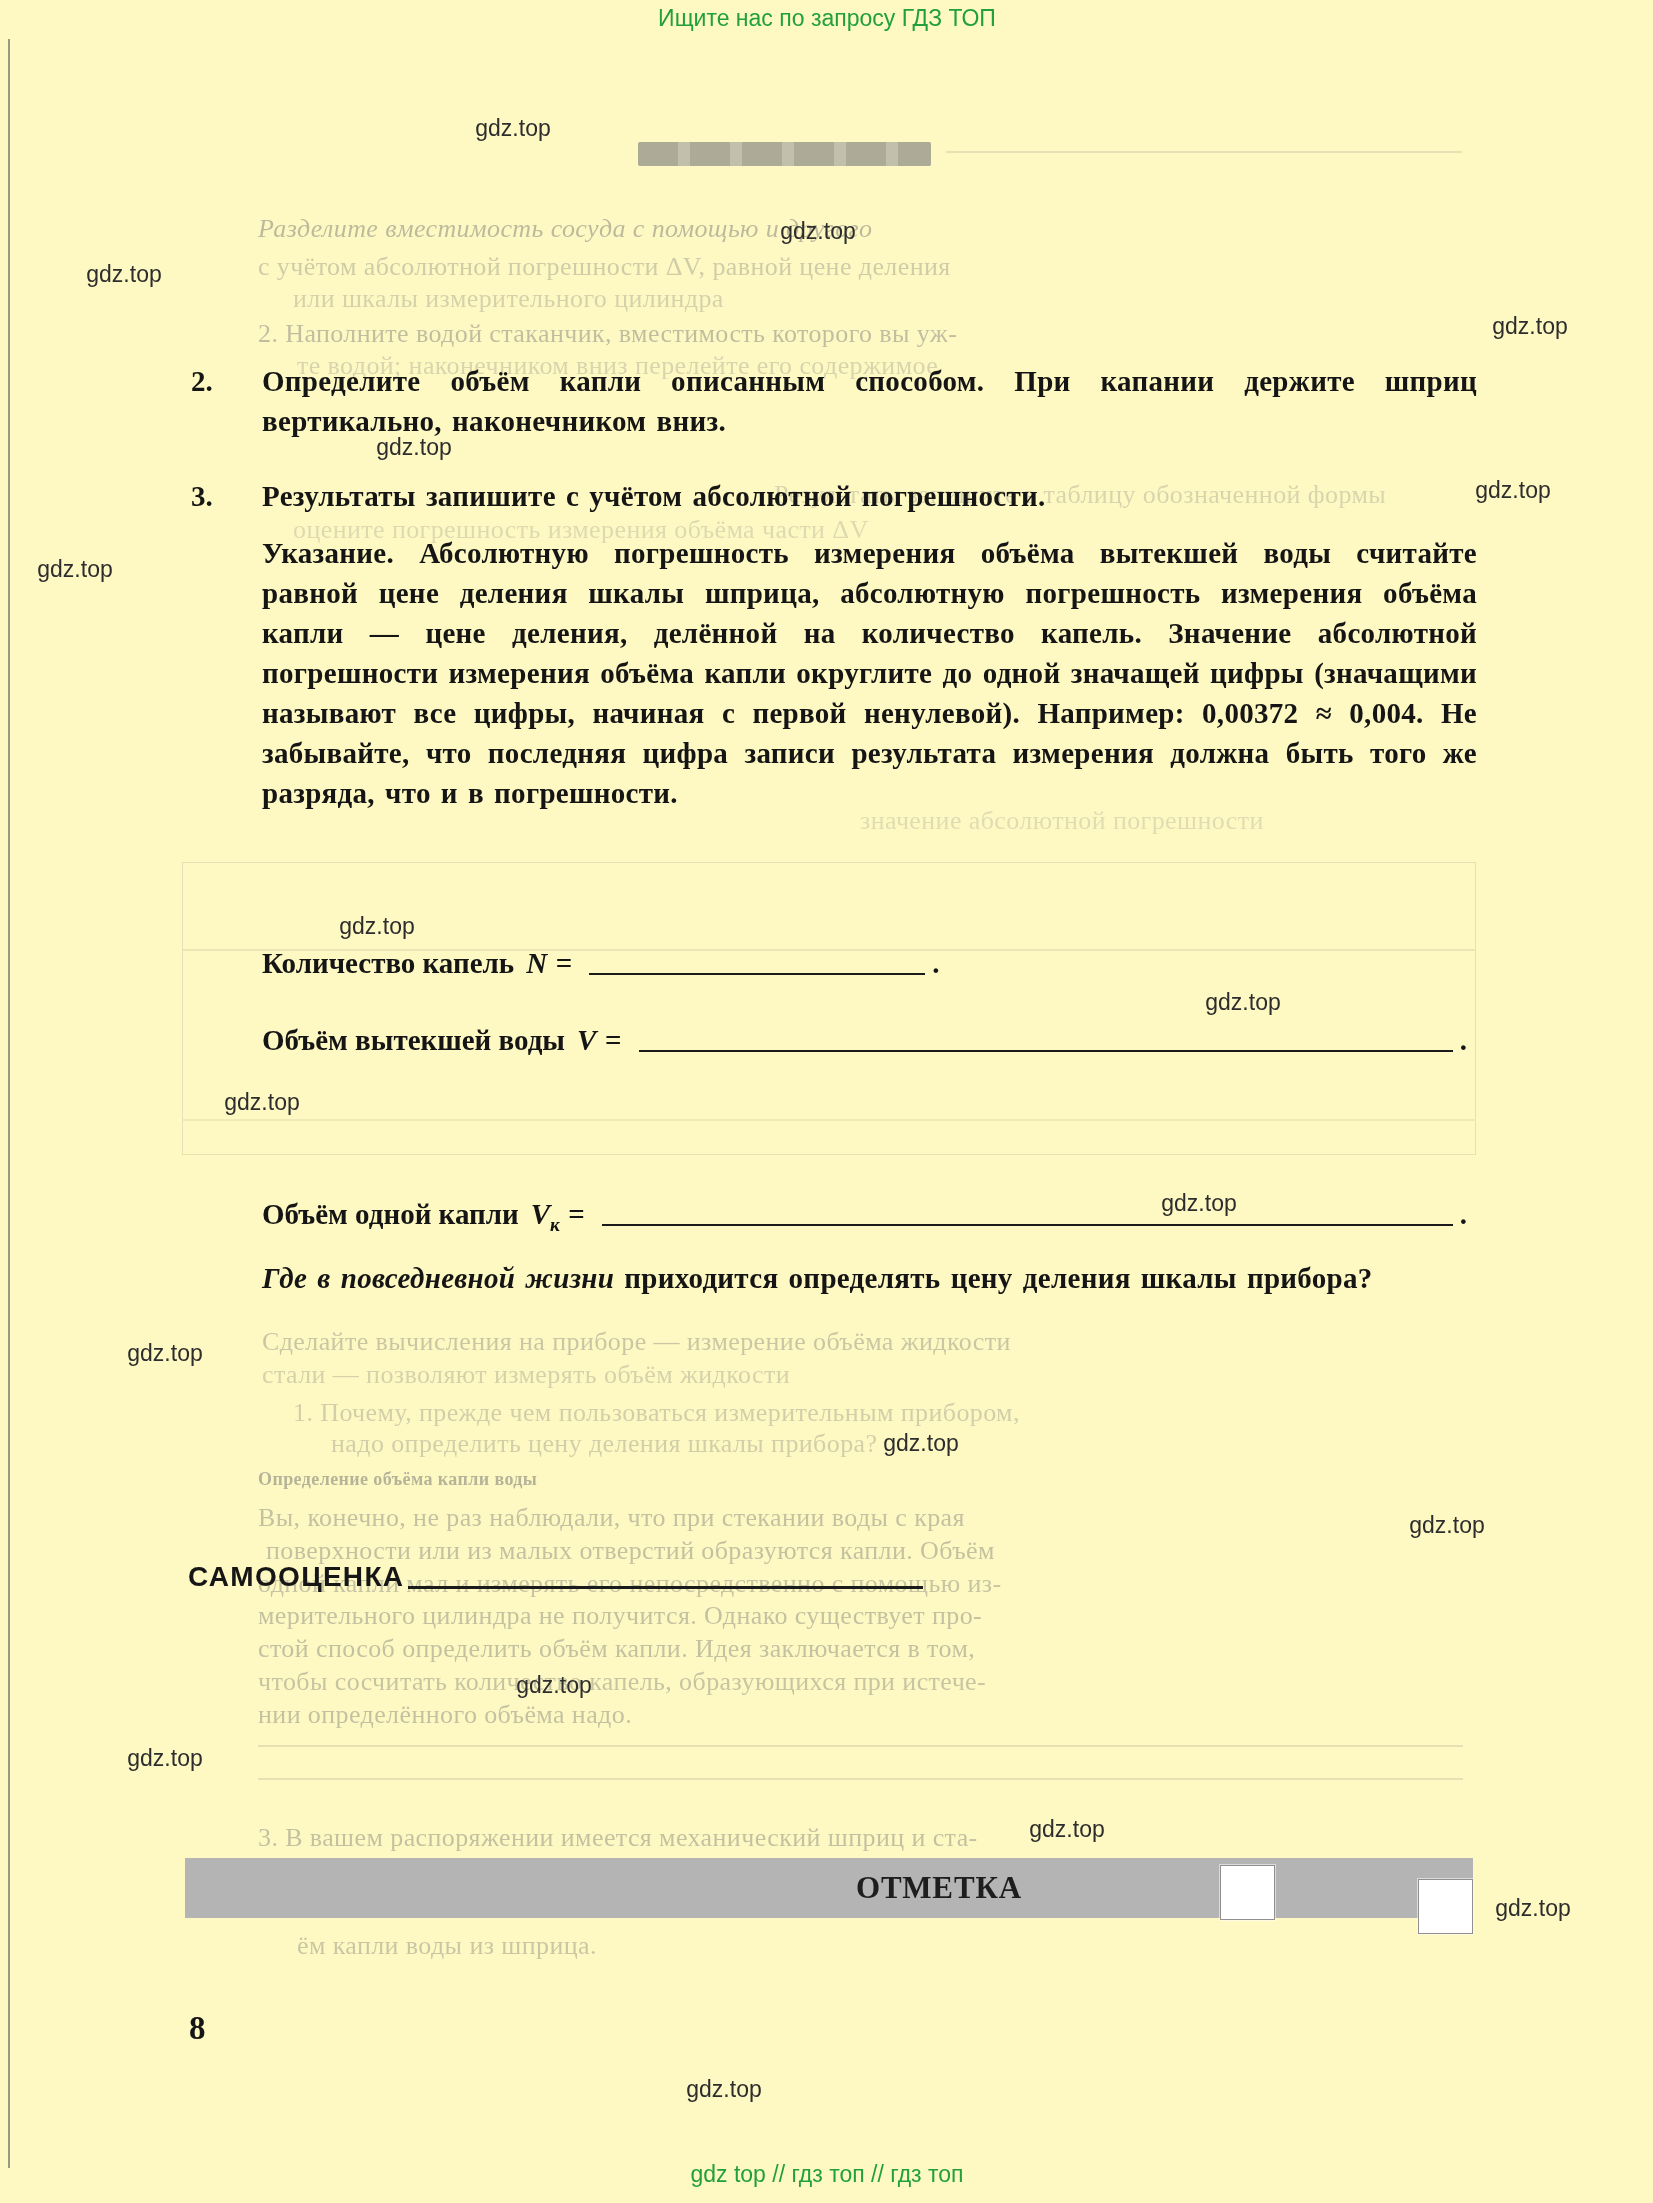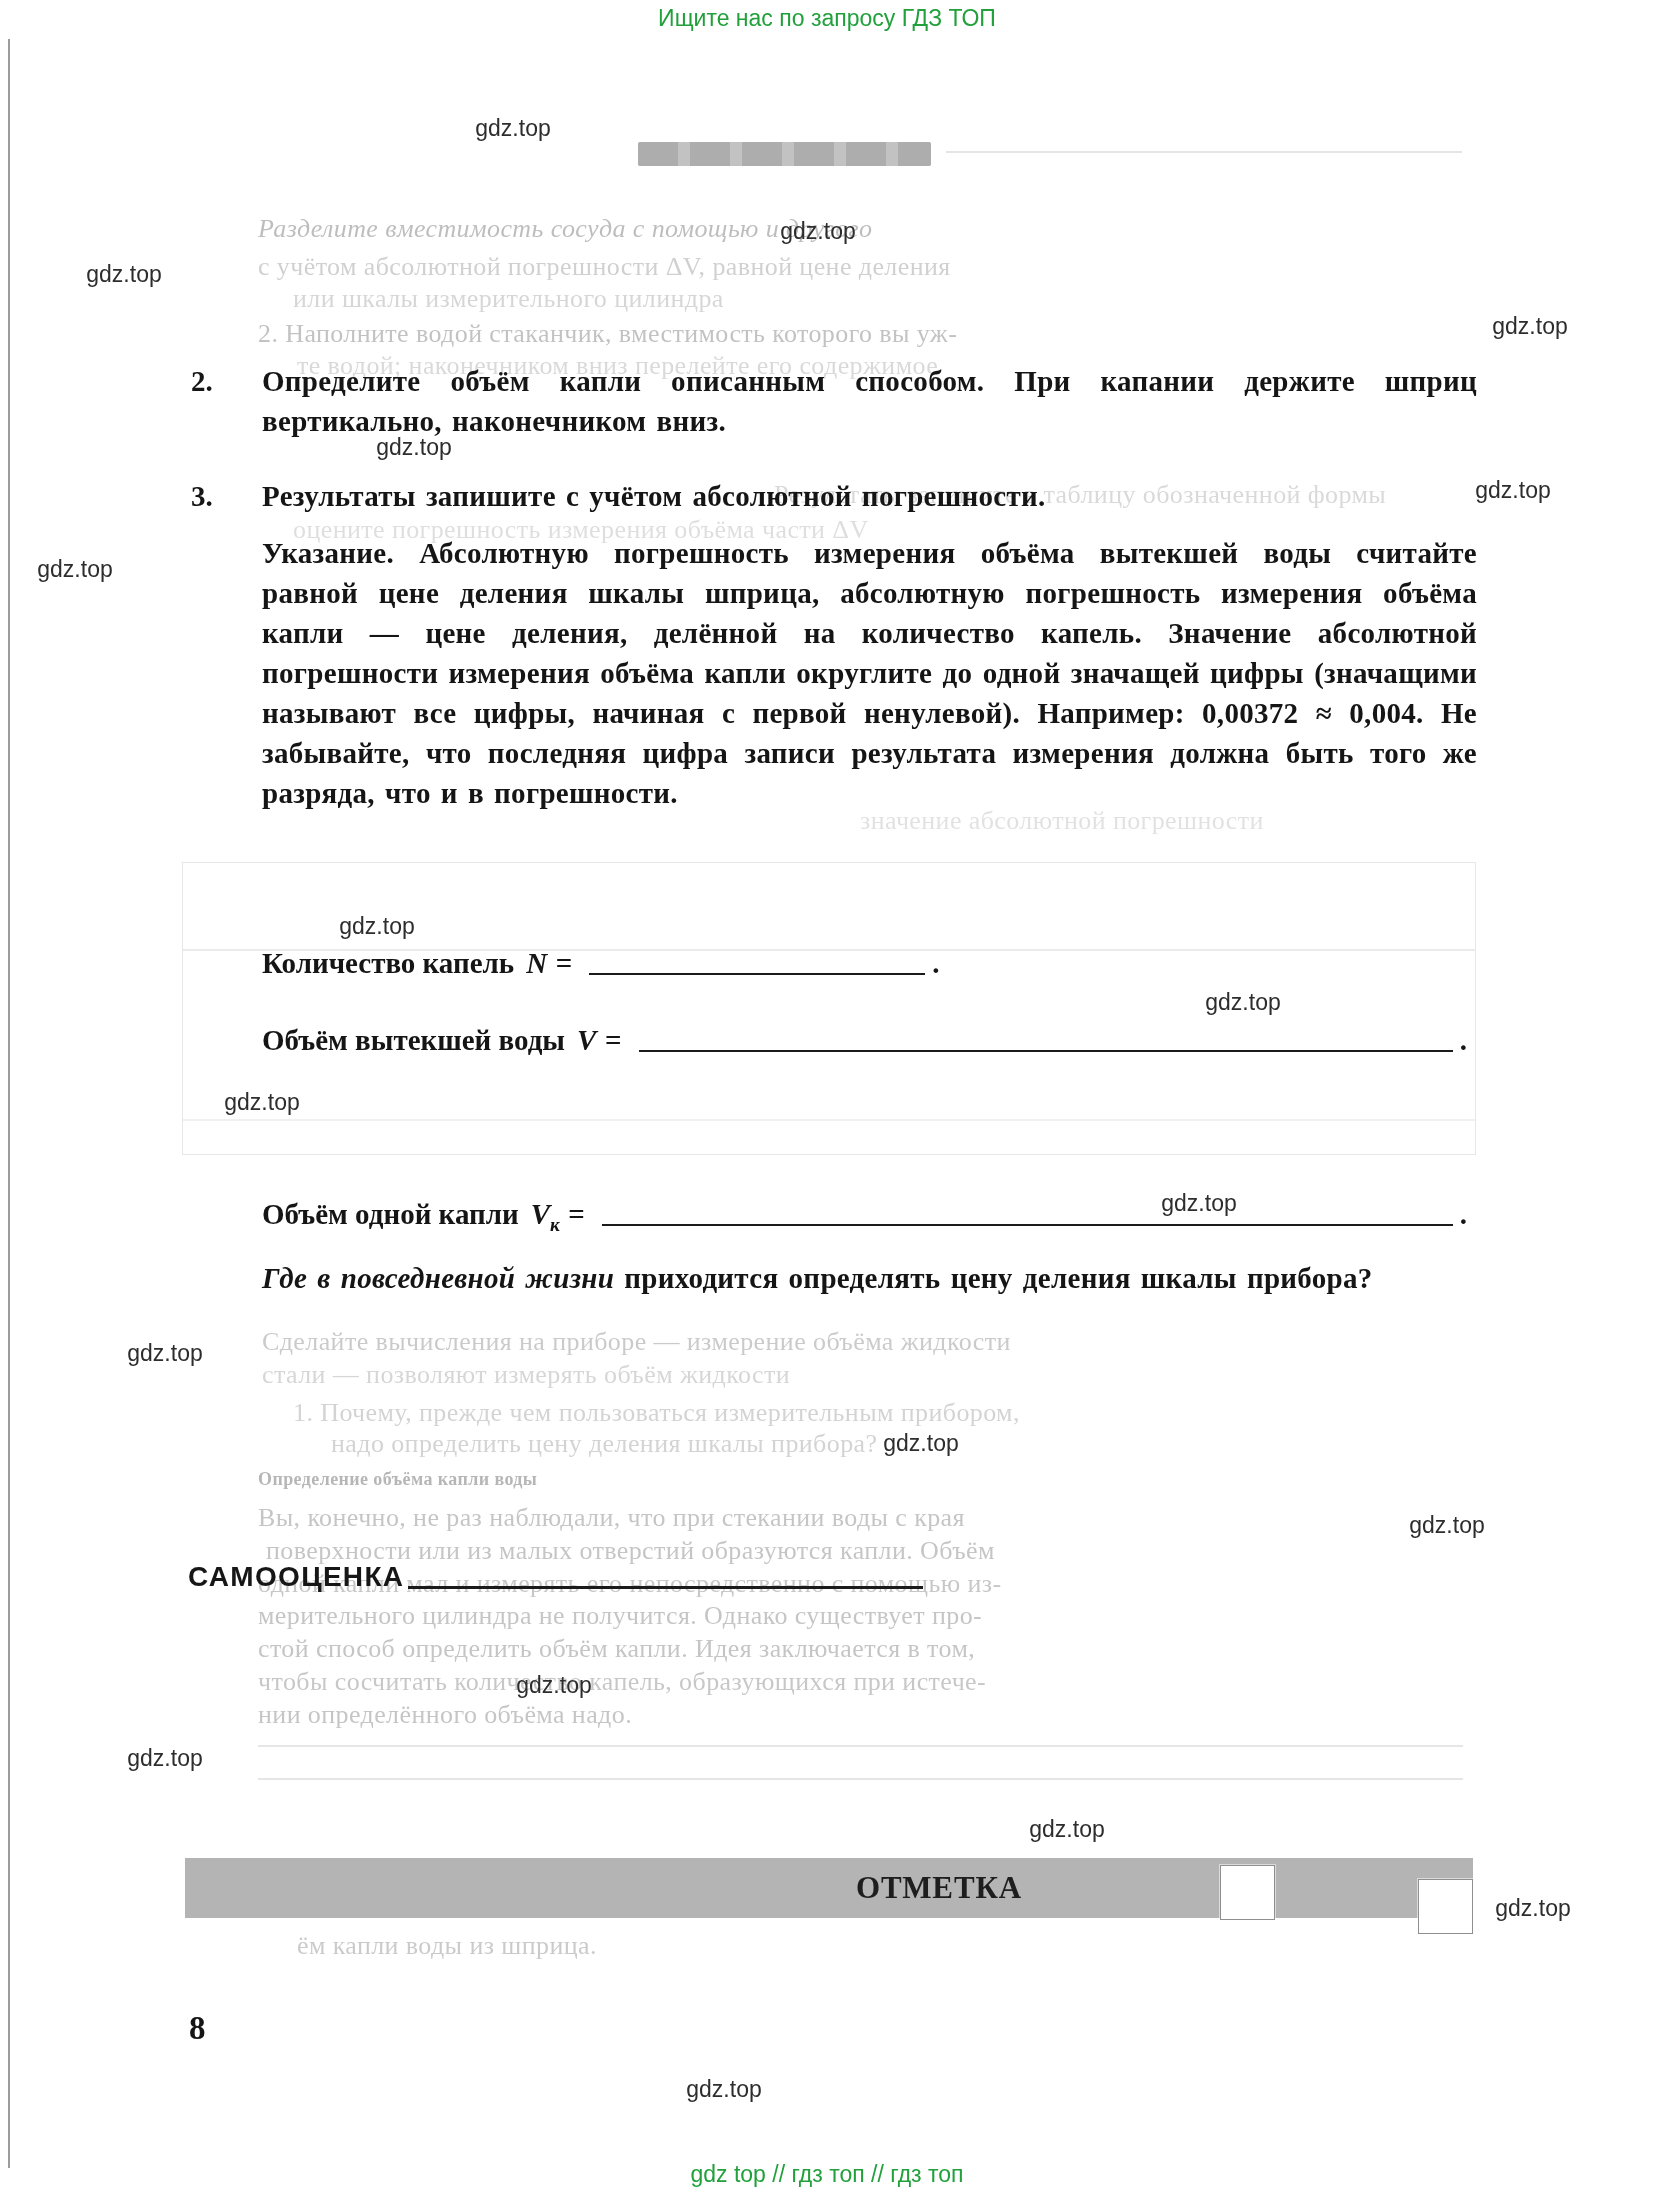--- a/index.html
+++ b/index.html
@@ -1,20 +1,20 @@
 <!DOCTYPE html>
 <html style="font-size:13.8px"><head>
 <meta charset="utf-8">
 <style>
   html,body{margin:0;padding:0;background:#e9e9e6;}
   .canvas{
     position:relative;
     width:1654px;height:2203px;
     margin:0 auto;
-    background:#ffffff;
+    background:#fef9c3;
     overflow:hidden;
     font-family:"Liberation Serif", serif;
   }
   
   .promo{
     position:absolute;left:0;width:100%;
     text-align:center;
     font-family:"Liberation Sans", sans-serif;
     font-size:23px;color:#21a03c;
   }
@@ -139,20 +139,21 @@
   <div class="bl" style="left:293px;top:1396px;width:1153px;opacity:.3;">1.  Почему, прежде чем пользоваться измерительным прибором,</div>
   <div class="bl" style="left:331px;top:1427px;width:860px;opacity:.3;">надо определить цену деления шкалы прибора?</div>
   <div class="bl bl-heading" style="left:258px;top:1463px;width:671px;opacity:.5;">Определение объёма капли воды</div>
   <div class="bl" style="left:258px;top:1501px;width:1205px;opacity:.4;">Вы, конечно, не раз наблюдали, что при стекании воды с края</div>
   <div class="bl" style="left:258px;top:1534px;width:1205px;opacity:.4;margin-left:8px;">поверхности или из малых отверстий образуются капли. Объём</div>
   <div class="bl" style="left:258px;top:1567px;width:1205px;opacity:.38;">одной капли мал и измерять его непосредственно с помощью из-</div>
   <div class="bl" style="left:258px;top:1599px;width:1205px;opacity:.4;">мерительного цилиндра не получится. Однако существует про-</div>
   <div class="bl" style="left:258px;top:1632px;width:1205px;opacity:.4;">стой способ определить объём капли. Идея заключается в том,</div>
   <div class="bl" style="left:258px;top:1665px;width:1205px;opacity:.38;">чтобы сосчитать количество капель, образующихся при истече-</div>
   <div class="bl" style="left:258px;top:1698px;width:774px;opacity:.4;">нии определённого объёма надо.</div>
+  <div class="bl" style="left:258px;top:1821px;width:1205px;opacity:.4;">3.  В вашем распоряжении имеется механический шприц и ста-</div>
   <div class="bl" style="left:297px;top:1853px;width:1170px;opacity:.34;">кан с водой. Определите, пользуясь описанным способом, объ-</div>
   <div class="bl" style="left:297px;top:1929px;width:602px;opacity:.36;">ём капли воды из шприца.</div>
 
   <div class="num" style="top:361px;">2.</div>
   <div class="mt itext" style="top:361px;">Определите объём капли описанным способом. При капании держите шприц вертикально, наконечником вниз.</div>
 
   <div class="num" style="top:476px;">3.</div>
   <div class="mt itext" style="top:476px;">Результаты запишите с учётом абсолютной погрешности.</div>
 
   <div class="mt itext" style="top:533px;"><b>Указание.</b><span> Абсолютную погрешность измерения объёма вытекшей воды считайте равной цене деления шкалы шприца, абсолютную погрешность измерения объёма капли — цене деления, делённой на количество капель. Значение абсолютной погрешности измерения объёма капли округлите до одной значащей цифры (значащими называют все цифры, начиная с первой ненулевой). Например: 0,00372 ≈ 0,004. Не забывайте, что последняя цифра записи результата измерения должна быть того же разряда, что и в погрешности.</span></div>

